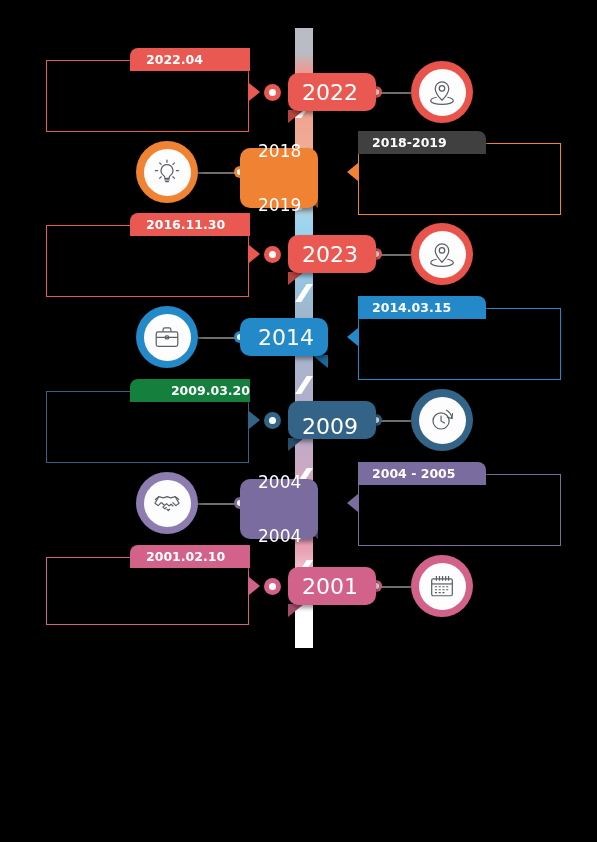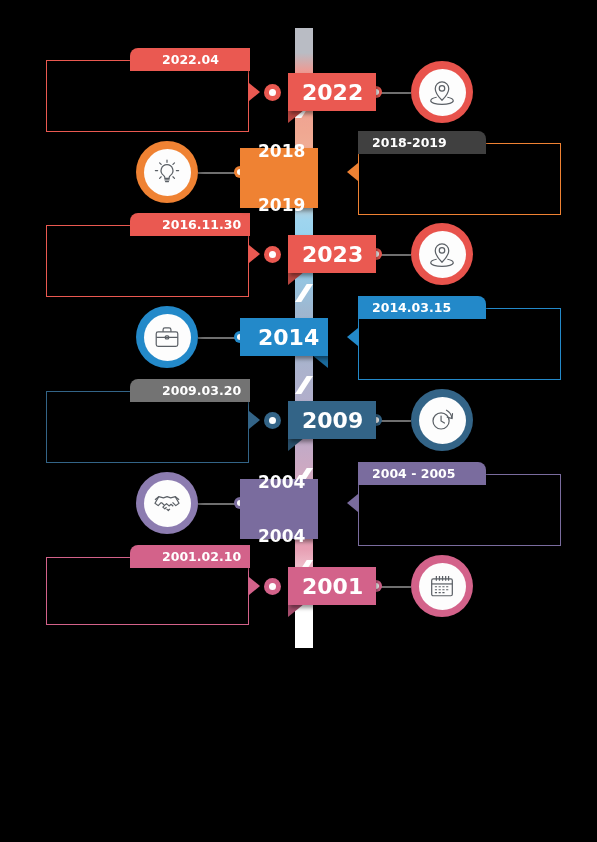--- a/index.html
+++ b/index.html
@@ -30,35 +30,35 @@
   
   .panel{position:absolute;box-sizing:border-box;background:transparent;}
   .panel.left{left:46px;width:203px;}
   .panel.right{left:358px;width:203px;}
 
   
   .tab{position:absolute;box-sizing:border-box;height:23px;
        color:#fff;font-weight:bold;font-size:12.5px;line-height:23px;
        white-space:nowrap;z-index:4;
        box-shadow:1px 2px 3px rgba(0,0,0,.35);}
-  .tab.left{border-radius:8px 0 0 0;padding-left:32px;text-align:left;}
+  .tab.left{border-radius:8px 0 0 0;padding-left:16px;text-align:left;}
   .tab.right{border-radius:0 8px 0 0;padding-left:14px;text-align:left;}
 
   
   .nub{position:absolute;width:0;height:0;z-index:3;}
 
   
   .dot{position:absolute;width:17px;height:17px;border-radius:50%;
        display:flex;align-items:center;justify-content:center;z-index:6;}
   .dot i{display:block;width:7px;height:7px;border-radius:50%;background:#fff;}
 
   
-  .badge{position:absolute;box-sizing:border-box;color:#fff;font-weight:bold;
+  .badge{position:absolute;box-sizing:border-box;color:#fff;font-weight:normal;
          display:flex;align-items:center;z-index:7;
-         border-radius:0;box-shadow:2px 3px 4px rgba(0,0,0,.4);}
+         border-radius:10px;box-shadow:2px 3px 4px rgba(0,0,0,.4);}
   .badge.one{height:38px;font-size:22px;}
   .badge.two{height:60px;font-size:17px;line-height:21px;}
   .badge .yr{display:block;}
   .badge .yr2{display:block;margin-top:33px;}
   .badge-tail{position:absolute;width:0;height:0;z-index:6;}
 
   
   .icon-ring{position:absolute;width:62px;height:62px;border-radius:50%;
      display:flex;align-items:center;justify-content:center;z-index:7;
      box-shadow:2px 3px 5px rgba(0,0,0,.4);}
@@ -191,26 +191,26 @@
             </svg>
           </div>
         </div>
         <div class="leader" style="top: 337px; left: 198px; width: 42px;"></div>
         <div class="leader-dot" style="background: rgb(35, 137, 201); top: 331px; left: 234px;">
           <i></i>
         </div>
       </div>
       <div class="row" style="top: 0px;">
         <div class="panel left" style="top: 391px; height: 72px; border: 1px solid rgb(51, 100, 135);"></div>
-        <div class="tab left" style="background: #737373; top: 379px; left: 130px; width: 120px;">2009.03.20</div>
+        <div class="tab left" style="background: #15803d; top: 379px; left: 130px; width: 120px; text-align: right;">2009.03.20</div>
         <div class="nub" style="top: 411px; left: 249px; border-left: 11px solid rgb(51, 100, 135); border-top: 9px solid transparent; border-bottom: 9px solid transparent;"></div>
         <div class="dot" style="background: rgb(51, 100, 135); top: 411.5px; left: 264px;">
           <i></i>
         </div>
-        <div class="badge one" style="background: rgb(51, 100, 135); width: 88px; top: 401px; left: 288px; justify-content: flex-start; padding-left: 14px;">
+        <div class="badge one" style="background: rgb(51, 100, 135); width: 88px; top: 401px; left: 288px; justify-content: flex-start; padding-left: 14px; align-items: flex-end;">
           <div>
             <span class="yr">2009</span>
           </div>
         </div>
         <div class="badge-tail" style="top: 438px; left: 288px; border-left: 16px solid rgb(40, 78, 105); border-bottom: 13px solid transparent;"></div>
         <div class="icon-ring" style="background: rgb(51, 100, 135); left: 411px; top: 389px;">
           <div class="icon-inner">
             <svg width="30" height="30" viewBox="0 0 32 32" fill="none" stroke="#5b6066" stroke-width="1.3" stroke-linecap="round">
               <circle cx="15" cy="17" r="8.6"></circle>
               <path d="M15 11.8V17l3.6 2.2"></path>

